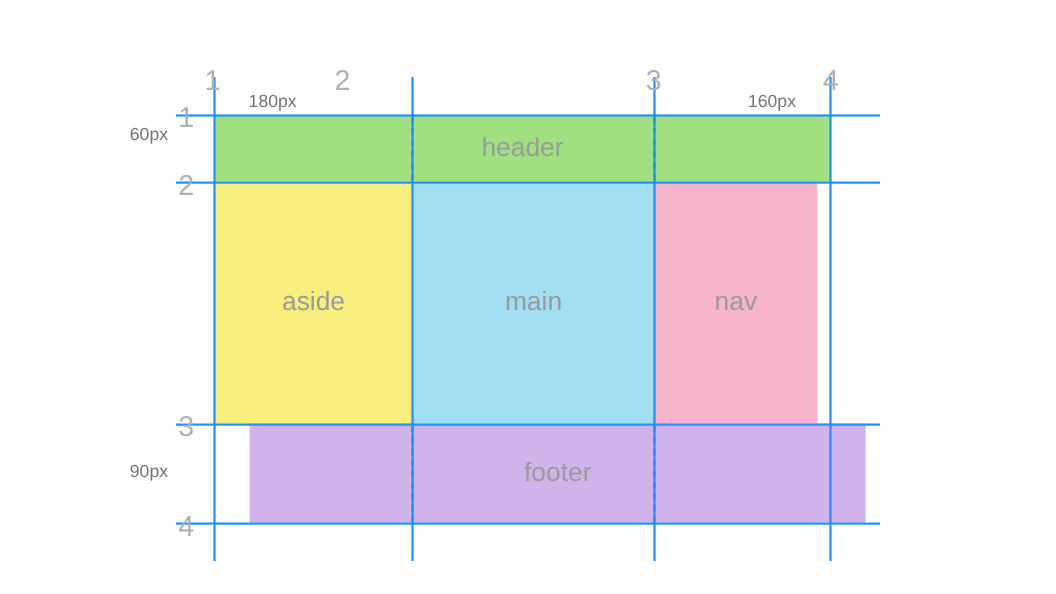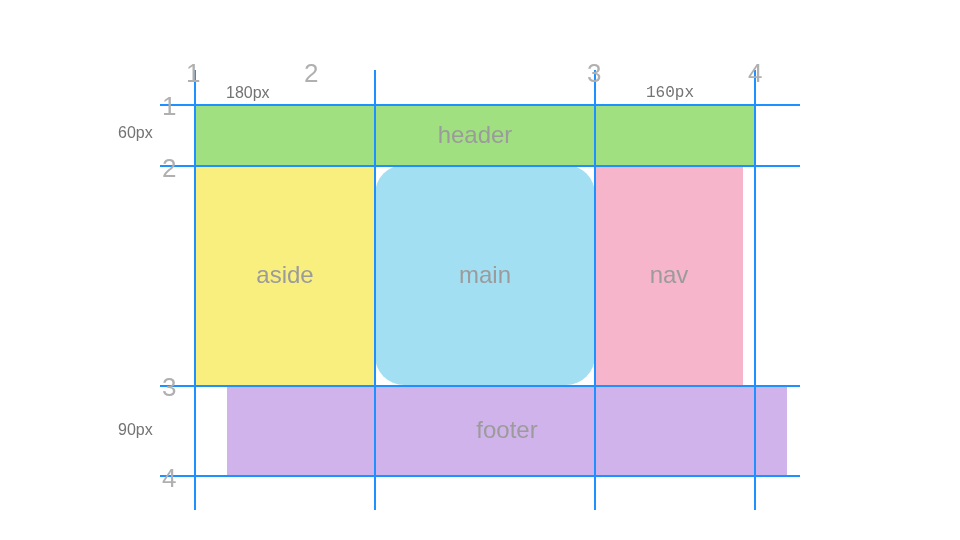--- a/index.html
+++ b/index.html
@@ -33,21 +33,21 @@
     align-items: center;
     justify-content: center;
   }
   .region span.label {
     color: #9b9b9b;
     font-size: 24px;
     line-height: 1;
   }
   .header { left:0; top:0; width:560px; height:60px; background:#a0e080; }
   .aside  { left:0; top:60px; width:180px; height:220px; background:#f9ef7e; }
-  .main   { left:180px; top:60px; width:220px; height:220px; background:#a2dff3;border-radius:29px; }
+  .main   { left:180px; top:60px; width:220px; height:220px; background:#a2dff3; }
   .nav    { left:400px; top:60px; width:148px; height:220px; background:#f6b5cb; }
   .footer { left:0; top:280px; width:560px; height:90px; background:#d1b3ec;margin-left:32px; }
 
   
   .line {
     position: absolute;
     background: #1e90ff;
   }
   .hline { height: 2px; }
   .vline { width: 2px; }
@@ -92,22 +92,22 @@
 
   
   .dim {
     position: absolute;
     color: #737373;
     font-size: 16px;
     line-height: 1;
     font-weight: 500;
   }
   .dim.c180 { left:226px; top:85px; }
-  .dim.c160 { left:646px; top:85px;font-family:Liberation Mono, monospace; }
-  .dim.r60  { left:118px; top:125px; }
+  .dim.c160 { left:680px; top:85px; }
+  .dim.r60  { left:118px; top:115px; }
   .dim.r90  { left:118px; top:422px; }
 </style>
 </head>
 <body>
 
 <div class="stage">
 
   <div class="grid">
     <div class="region header">
       <span class="label">header</span>

